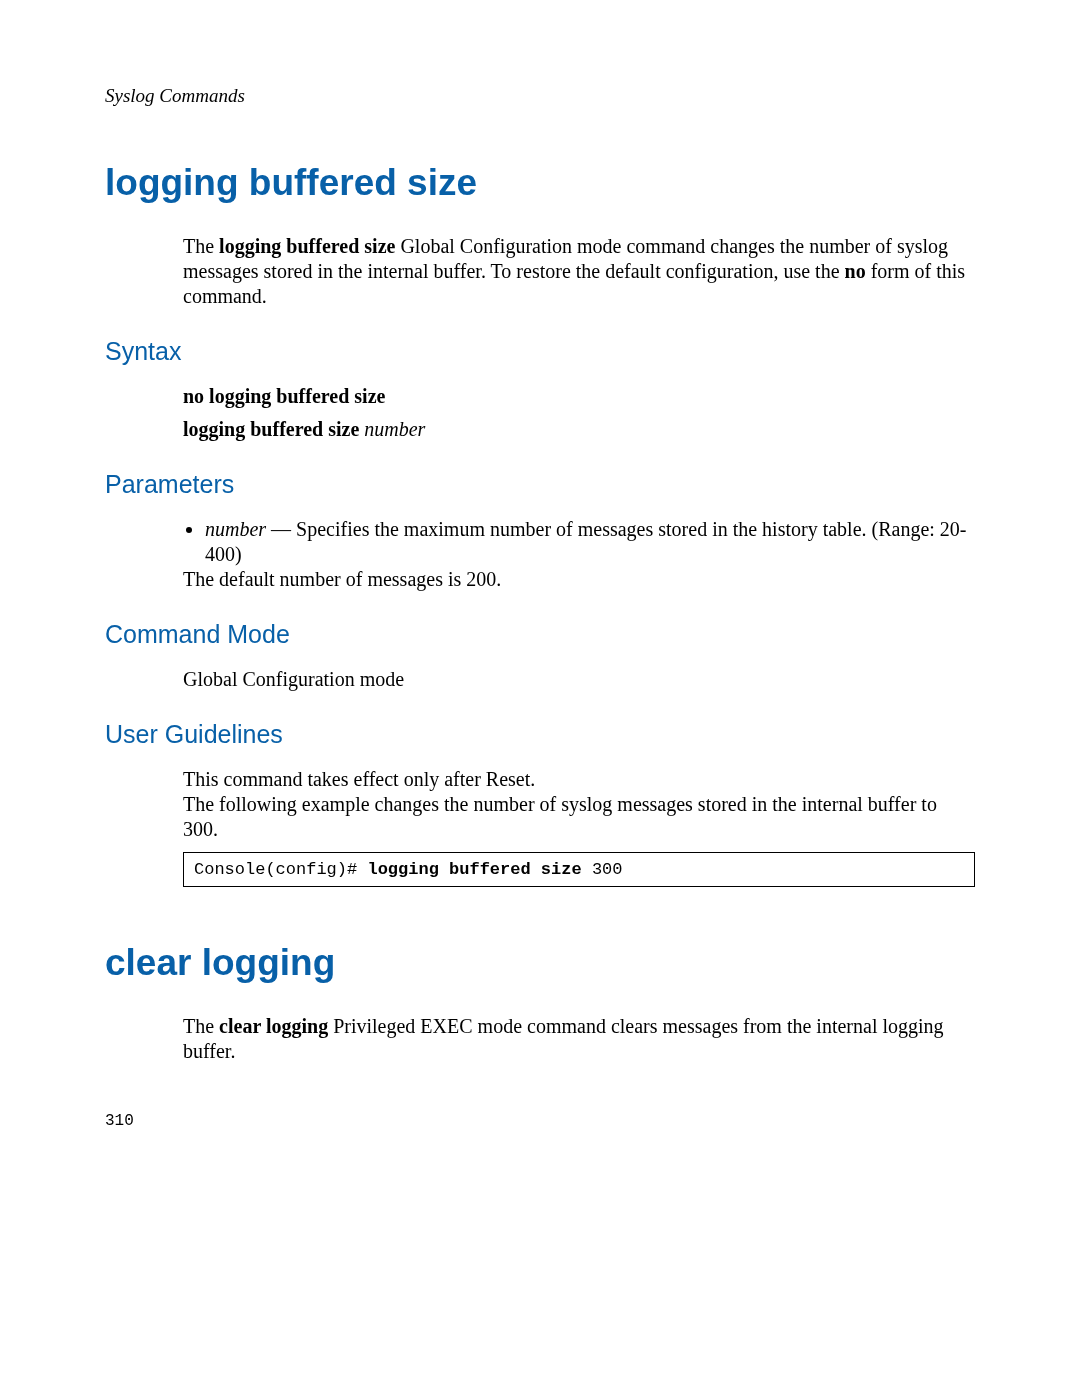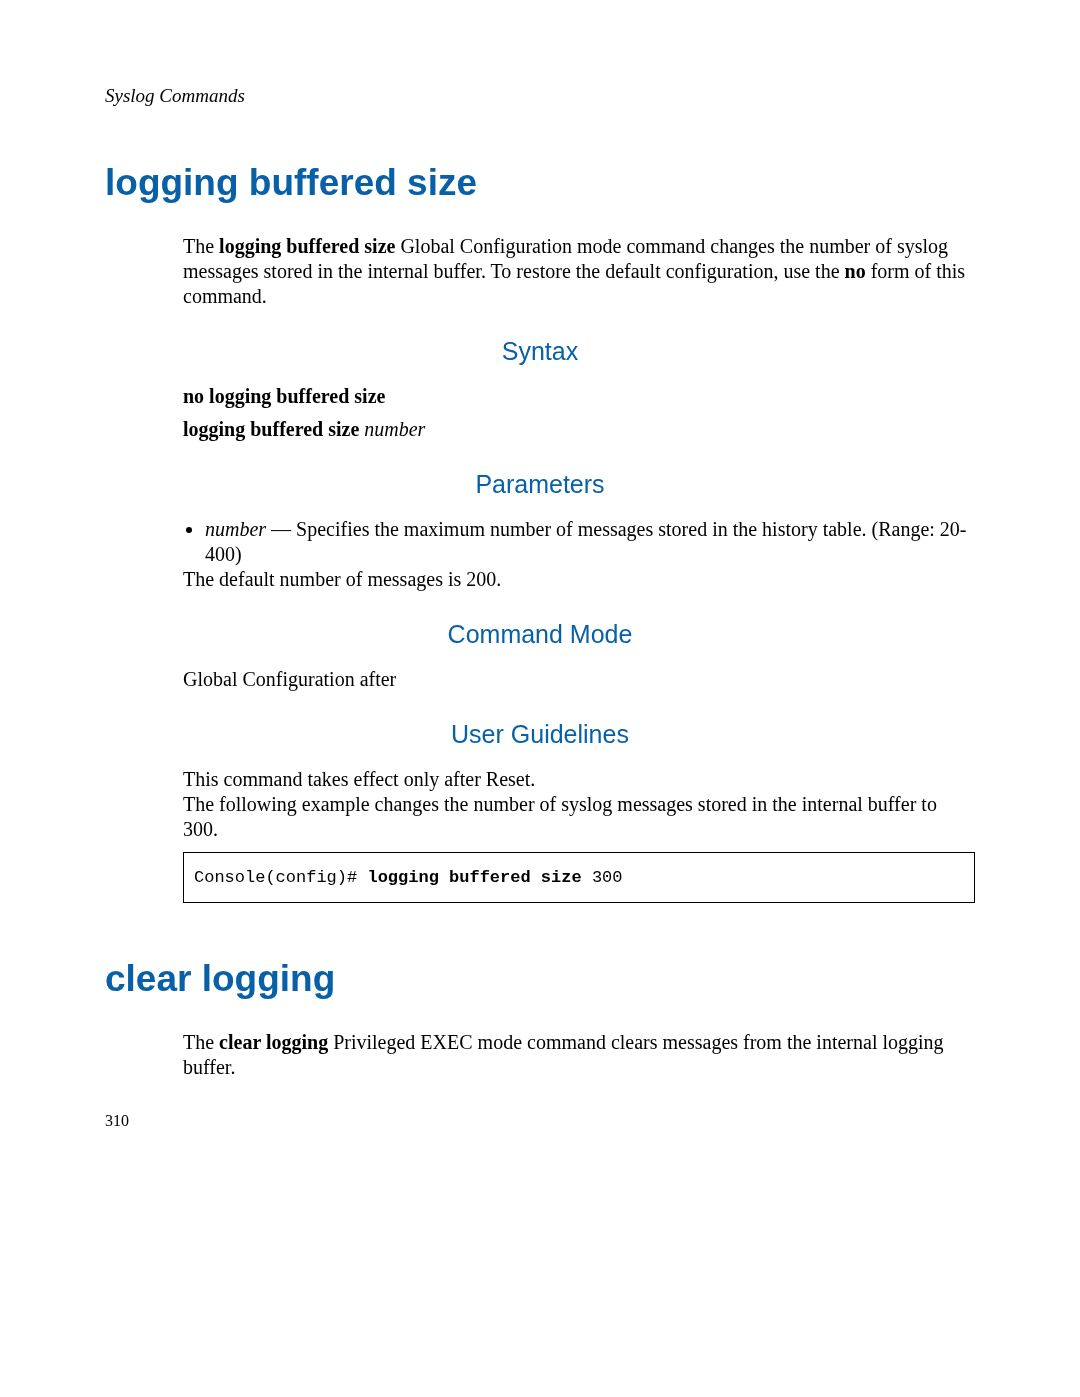--- a/index.html
+++ b/index.html
@@ -32,59 +32,58 @@
     margin-left: 78px;
     font-size: 20px;
     line-height: 1.25;
   }
   .h2 {
     font-family: Arial, Helvetica, sans-serif;
     font-size: 25px;
     color: #0860a8;
     margin: 28px 0 18px 0;
     font-weight: normal;
-    text-align: center;
   }
   .syntax-line {
     font-size: 20px;
     margin-bottom: 8px;
   }
   .syntax-line .bold { font-weight: bold; }
   .syntax-line .ital { font-style: italic; }
   ul.params {
     margin: 0;
     padding-left: 22px;
   }
   ul.params li {
     font-size: 20px;
     line-height: 1.25;
   }
   .ital { font-style: italic; }
   .bold { font-weight: bold; }
   .code-box {
     border: 1px solid #000;
-    padding: 14px 10px;
+    padding: 6px 10px;
     font-family: "Courier New", Courier, monospace;
     font-size: 17px;
     margin-top: 10px;
     white-space: pre;
   }
   .code-box .cb-bold { font-weight: bold; }
   .footer {
     position: absolute;
     bottom: 55px;
     left: 105px;
     right: 105px;
     display: flex;
     justify-content: space-between;
     align-items: baseline;
     font-size: 16px;
   }
   .footer .pgnum {
-    font-family: Liberation Serif, serif;
+    font-family: Liberation Mono, monospace;
   }
   .footer .guide {
     font-style: italic;
   }
 </style>
 </head>
 <body>
 
 <div class="page">
 
@@ -111,21 +110,21 @@
     <ul class="params">
       <li>
         <span class="ital">number</span><span> — Specifies the maximum number of messages stored in the history table. (Range: 20-400)</span>
       </li>
     </ul>
   </div>
 
   <div class="body-block">The default number of messages is 200.</div>
 
   <div class="h2">Command Mode</div>
-  <div class="body-block">Global Configuration after</div>
+  <div class="body-block">Global Configuration mode</div>
 
   <div class="h2">User Guidelines</div>
   <div class="body-block">This command takes effect only after Reset.</div>
 
   <div class="body-block">
     <div>The following example changes the number of syslog messages stored in the internal buffer to 300.</div>
     <div class="code-box"><span>Console(config)# </span><span class="cb-bold">logging buffered size</span><span> 300</span></div>
   </div>
 
   <div class="h1" style="margin-top:55px;">clear logging</div>

